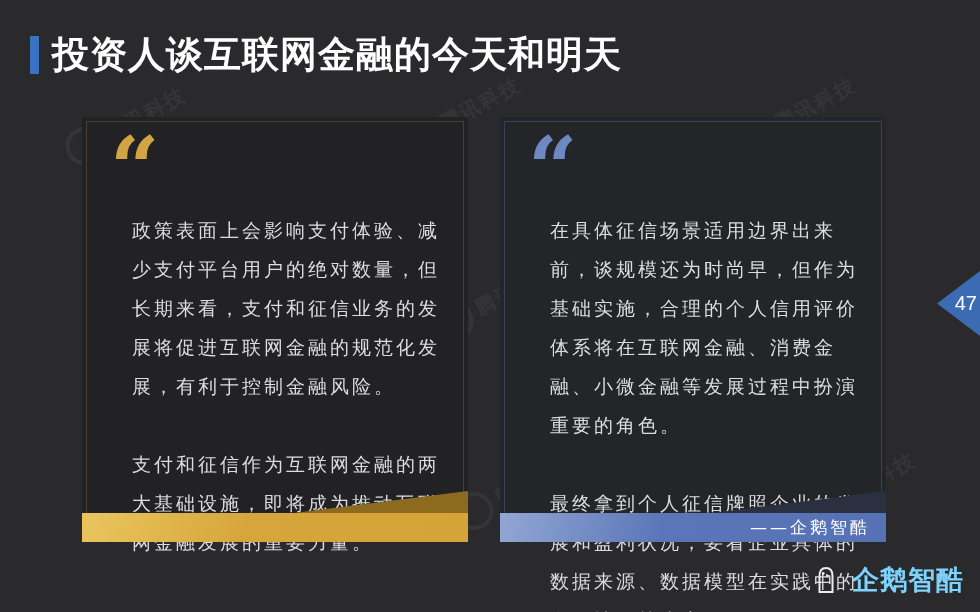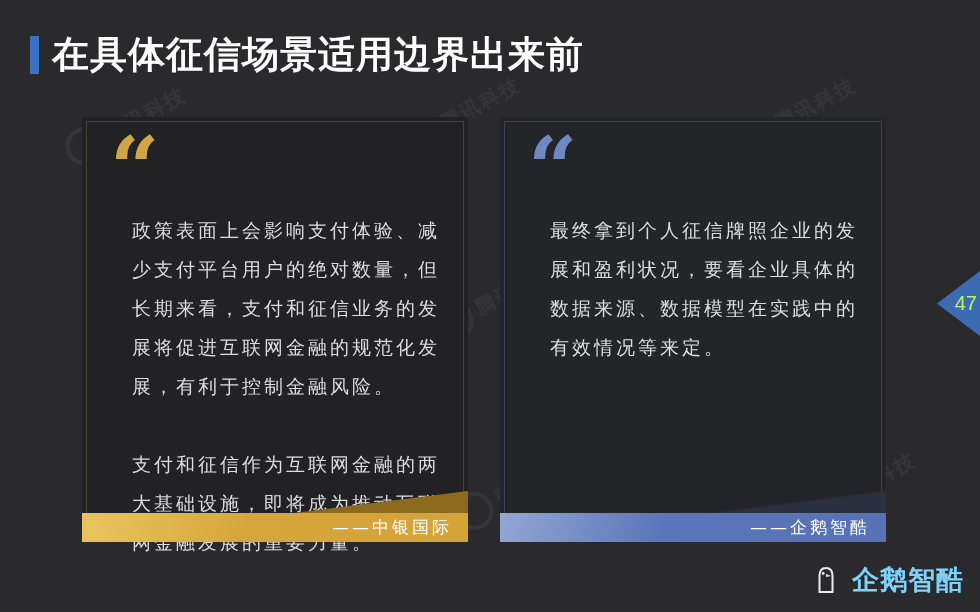--- a/index.html
+++ b/index.html
@@ -59,21 +59,21 @@
     position:absolute;right:16px;top:0;height:29px;display:flex;align-items:center;
     color:#ffffff;font-size:17px;letter-spacing:3px;
     font-family:"DejaVu Sans","Liberation Sans",sans-serif;
   }
   
   .page-num-tri{
     position:absolute;right:0;top:271px;width:43px;height:65px;
     background:#3b6cb3;clip-path:polygon(100% 0,0 50%,100% 100%);
     display:flex;align-items:center;justify-content:flex-end;
   }
-  .page-num-tri span{color:#bef264;font-size:20px;padding-right:3px;}
+  .page-num-tri span{color:#ffffff;font-size:20px;padding-right:3px;}
   
   .footer-logo{
     position:absolute;right:16px;bottom:14px;display:flex;align-items:center;gap:15px;
     color:#7dd3fc;font-size:27px;font-weight:bold;letter-spacing:1px;
   }
   .penguin-icon{width:22px;height:26px;display:block;}
   
   .wm{
     position:absolute;display:flex;align-items:center;gap:6px;
     color:#ffffff;opacity:.05;transform:rotate(-28deg);
@@ -112,41 +112,41 @@
     <span class="wm-ring"></span>
     <span>腾讯科技</span>
   </div>
 <div class="wm" style="left:430px;top:280px;">
     <span class="wm-ring"></span>
     <span>腾讯科技</span>
   </div>
 
 <div class="title-row">
   <div class="accent-bar"></div>
-  <div class="page-title">在具体征信场景适用边界出来前</div>
+  <div class="page-title">投资人谈互联网金融的今天和明天</div>
 </div>
 
 <div class="card left">
   <div class="card-border"></div>
   <div class="quote-glyph">“</div>
   <div class="quote-body">
     <p>政策表面上会影响支付体验、减少支付平台用户的绝对数量，但长期来看，支付和征信业务的发展将促进互联网金融的规范化发展，有利于控制金融风险。</p>
     <p>支付和征信作为互联网金融的两大基础设施，即将成为推动互联网金融发展的重要力量。</p>
   </div>
   <div class="ribbon">
     <div class="ribbon-wedge"></div>
     <div class="ribbon-band"></div>
-    <div class="attribution">——中银国际</div>
   </div>
 </div>
 
 <div class="card right">
   <div class="card-border"></div>
   <div class="quote-glyph">“</div>
   <div class="quote-body">
+    <p>在具体征信场景适用边界出来前，谈规模还为时尚早，但作为基础实施，合理的个人信用评价体系将在互联网金融、消费金融、小微金融等发展过程中扮演重要的角色。</p>
     <p>最终拿到个人征信牌照企业的发展和盈利状况，要看企业具体的数据来源、数据模型在实践中的有效情况等来定。</p>
   </div>
   <div class="ribbon">
     <div class="ribbon-wedge"></div>
     <div class="ribbon-band"></div>
     <div class="attribution">——企鹅智酷</div>
   </div>
 </div>
 
 <div class="page-num-tri">

